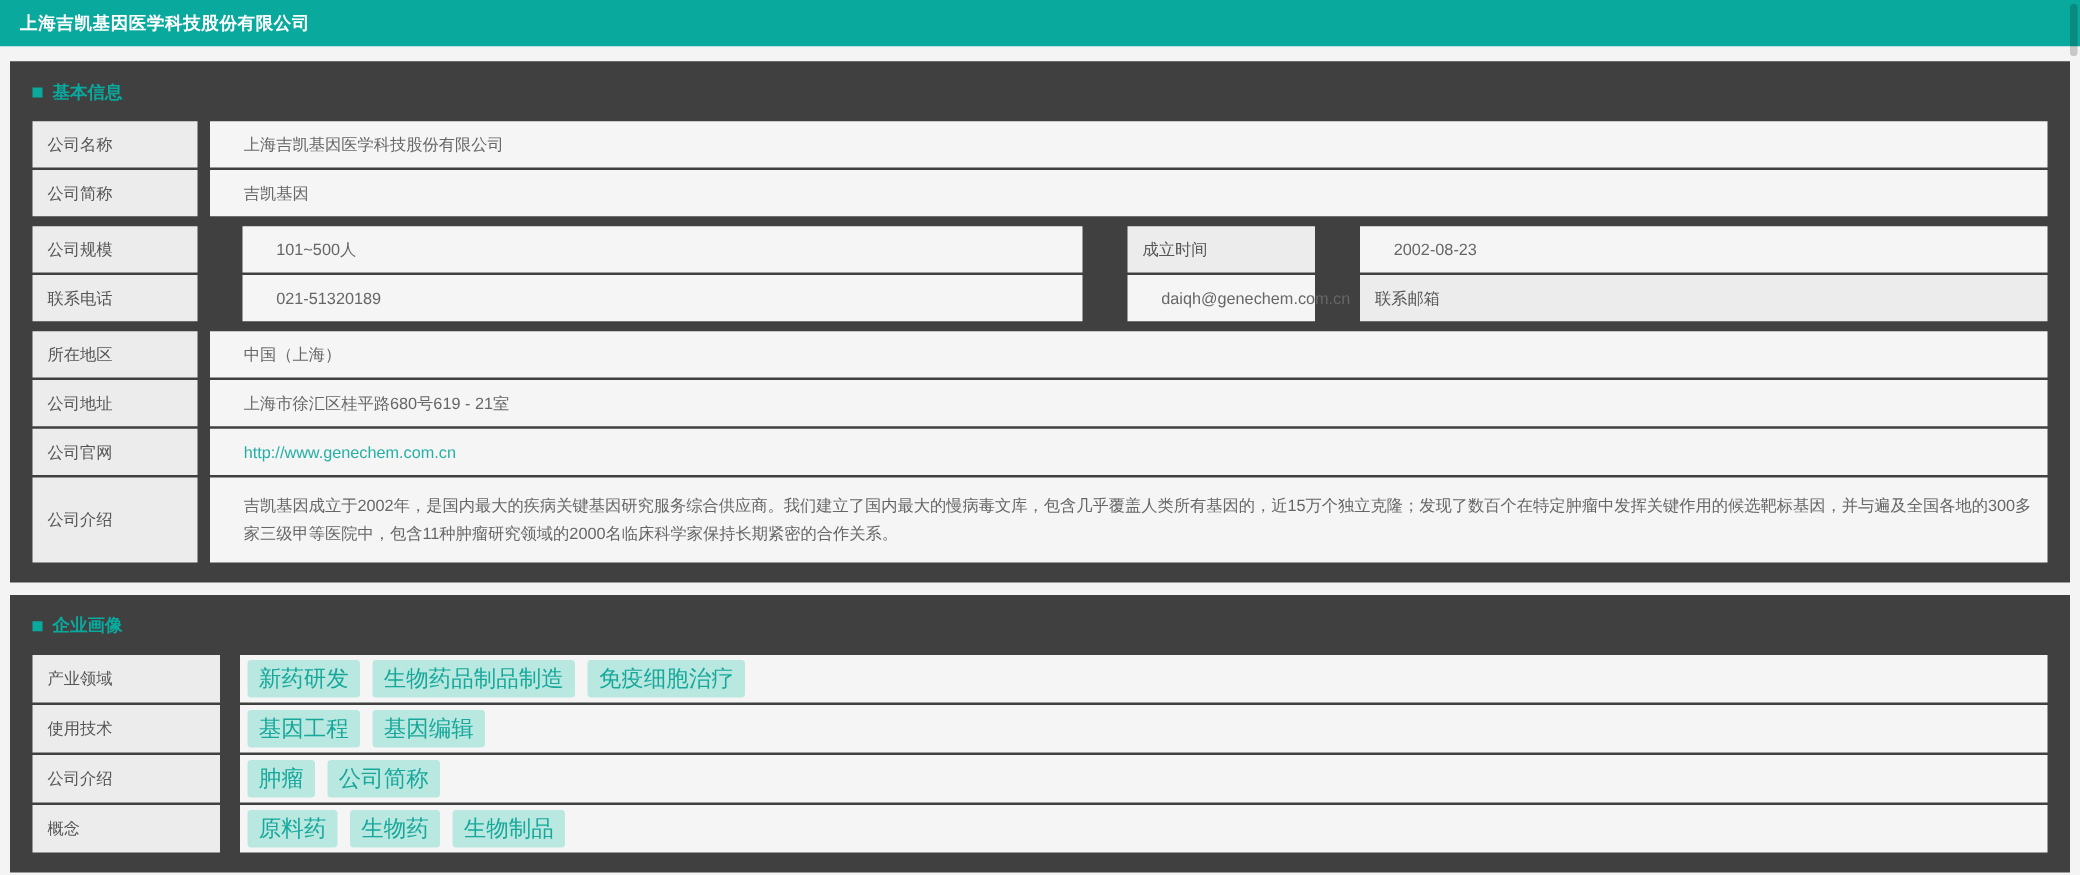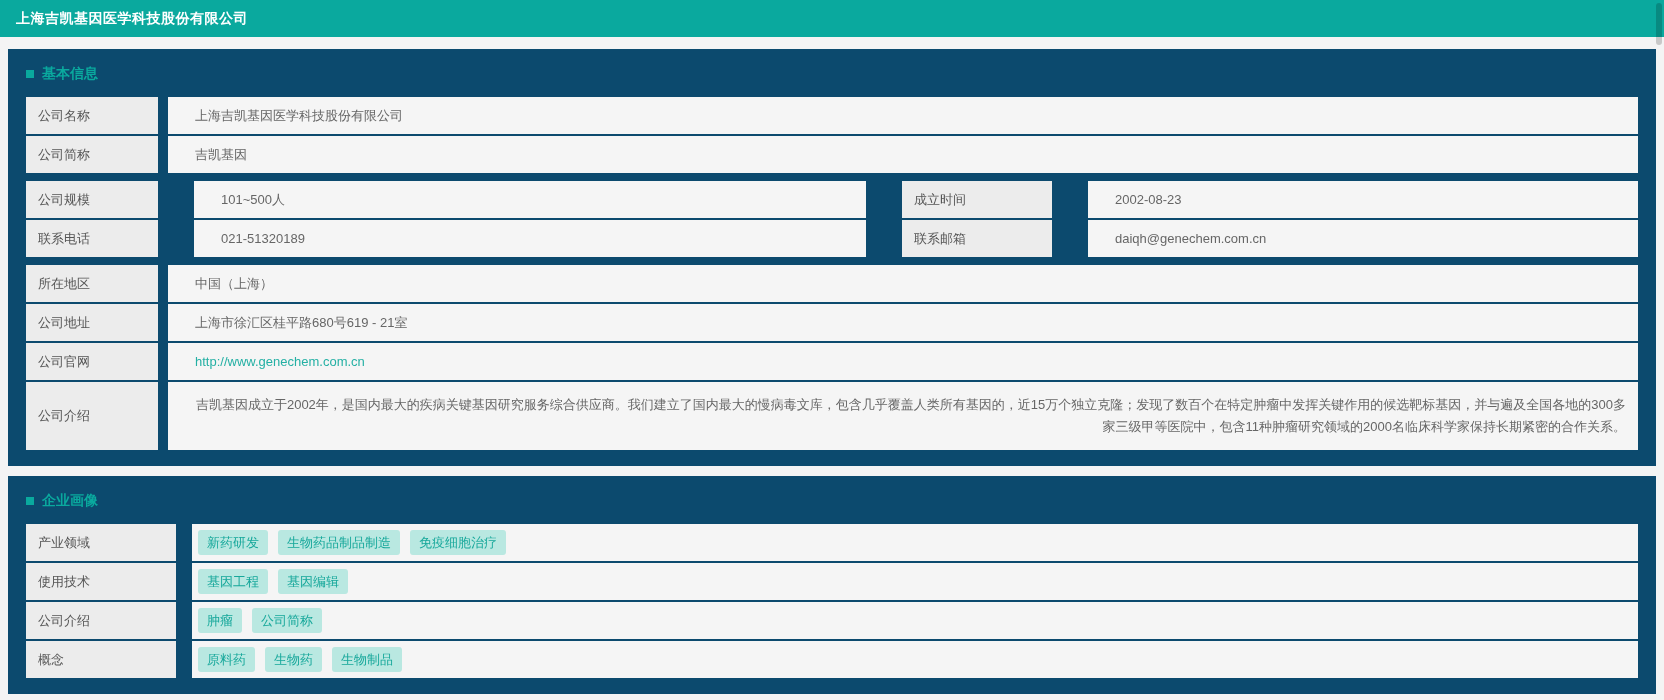--- a/index.html
+++ b/index.html
@@ -32,24 +32,23 @@
   }
   .top-header .title{
     color:#ffffff;font-size:14px;font-weight:bold;letter-spacing:.5px;
   }
   .scroll-thumb{
     position:absolute;right:2px;top:3px;width:6px;height:42px;
     background:rgba(0,0,0,0.18);border-radius:3px;
   }
   .page{padding:12px 8px 8px 8px;}
   .card{
-    background:#0c4a6e;
+    background:#404040;
     padding:14px 10px 16px 10px;
     margin-bottom:10px;
-    text-align:right;
   }
   .section-title{
     display:flex;align-items:center;
     margin:2px 0 14px 8px;
     color:var(--accent);font-size:14px;font-weight:bold;
   }
   .bullet{
     width:8px;height:8px;background:var(--accent);
     margin-right:8px;flex:0 0 auto;
   }
@@ -84,21 +83,21 @@
   }
   a.site-link{color:var(--link);text-decoration:none;}
   .tag{
     display:inline-block;
     background:var(--tag-bg);
     color:var(--tag-text);
     padding:6px 9px;
     border-radius:3px;
     margin-right:10px;
     line-height:1;
-    font-size:13px;
+    font-size:18px;
     cursor:pointer;
   }
 </style>
 </head>
 <body>
 
 <div class="top-header">
   <div class="title">上海吉凯基因医学科技股份有限公司</div>
   <div class="scroll-thumb"></div>
 </div>
@@ -127,22 +126,22 @@
       <div class="group">
         <div class="row double">
           <div class="cell label">公司规模</div>
           <div class="cell value">101~500人</div>
           <div class="cell label">成立时间</div>
           <div class="cell value">2002-08-23</div>
         </div>
         <div class="row double">
           <div class="cell label">联系电话</div>
           <div class="cell value">021-51320189</div>
+          <div class="cell value">daiqh@genechem.com.cn</div>
           <div class="cell label">联系邮箱</div>
-          <div class="cell value">daiqh@genechem.com.cn</div>
         </div>
       </div>
 
       <div class="group">
         <div class="row single">
           <div class="cell label">所在地区</div>
           <div class="cell value">中国（上海）</div>
         </div>
         <div class="row single">
           <div class="cell label">公司地址</div>

